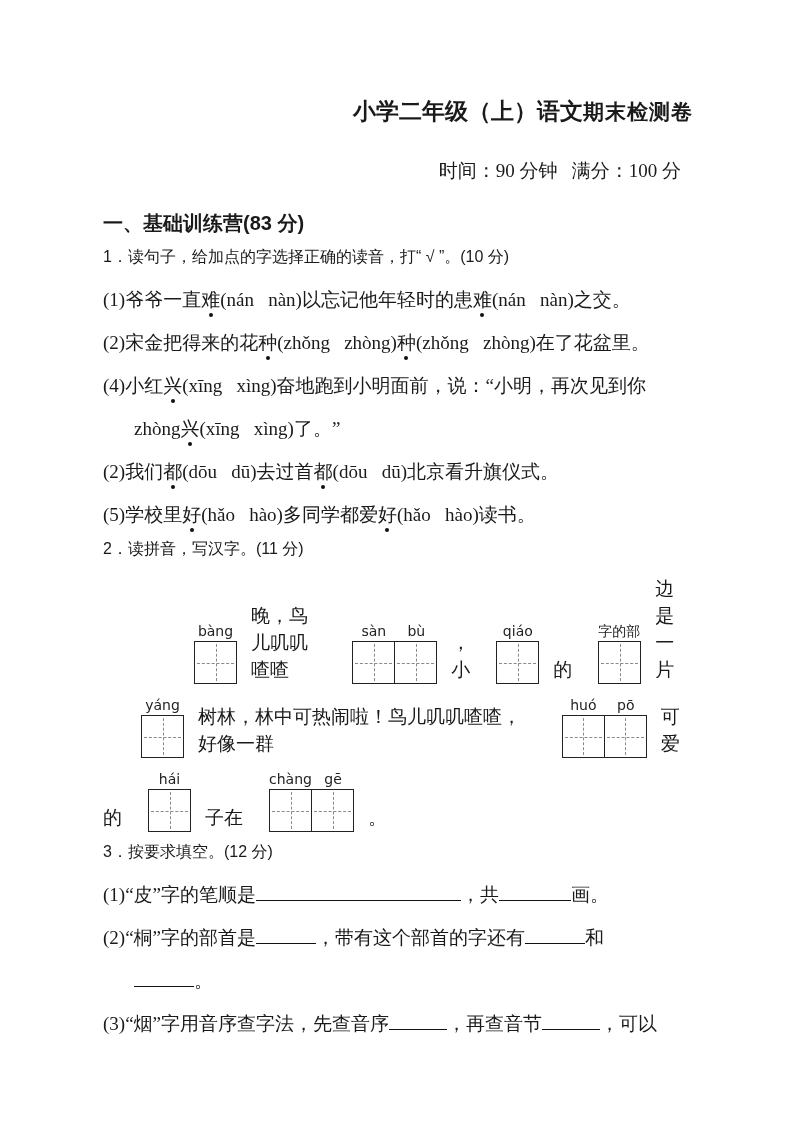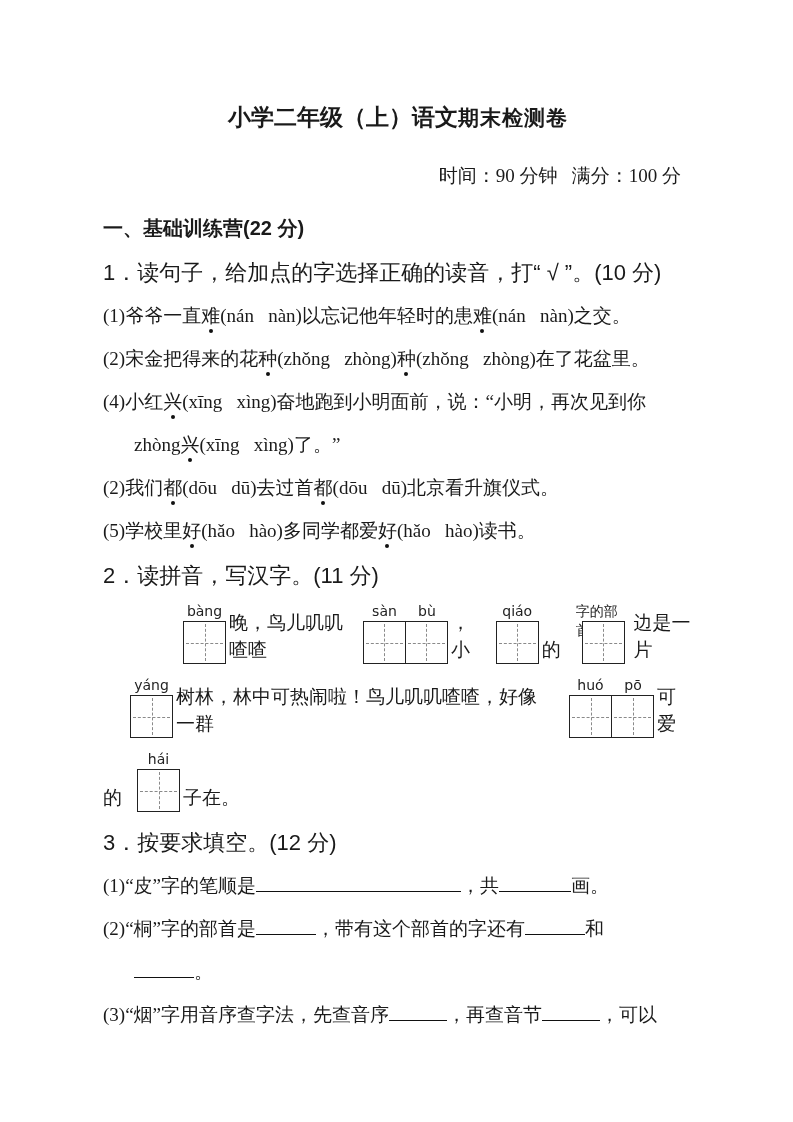--- a/index.html
+++ b/index.html
@@ -9,51 +9,51 @@
     color: #1a1a1a;
     font-family: "Liberation Serif", "DejaVu Serif", serif;
     overflow: hidden;
   }
   .sheet {
     box-sizing: border-box;
     width: 793px; height: 1122px;
     padding: 96px 100px 0 103px;
   }
   .title {
-    text-align: center;
+    text-align: right;
     font-size: 23px;
     font-weight: bold;
-    line-height: 44px;
+    line-height: 32px;
     white-space: pre-wrap;
   }
   .title-sub {
     font-weight: bold;
     font-size: 21px;
     letter-spacing: 1px;
   }
   .meta {
     text-align: right;
     font-size: 19px;
     line-height: 26px;
-    margin-top: 23px;
+    margin-top: 30px;
     padding-right: 12px;
     white-space: pre-wrap;
   }
   .heading {
     margin-top: 25px;
     font-family: "Liberation Sans", "DejaVu Sans", sans-serif;
     font-weight: bold;
     font-size: 20px;
     line-height: 28px;
     white-space: pre-wrap;
   }
   .stem {
-    margin-top: 17px;
+    margin-top: 6px;
     font-family: "Liberation Sans", "DejaVu Sans", sans-serif;
-    font-size: 22px;
+    font-size: 16px;
     line-height: 28px;
     white-space: pre-wrap;
   }
   .line {
     margin-top: 15px;
     font-size: 19px;
     line-height: 28px;
     white-space: pre-wrap;
   }
   .indent { margin-left: 31px; }
@@ -84,21 +84,21 @@
     margin-top: 12px;
     font-size: 19px;
   }
   .gridrow .trun {
     white-space: pre-wrap;
     line-height: 27px;
     padding-bottom: 1px;
   }
   .grid-group {
     display: inline-flex;
-    margin: 0 3px;
+    margin: 0 14px;
     padding-left: 12px;
   }
   .grid-col { display: inline-flex; flex-direction: column; align-items: center; }
   .grid-col:not(:first-child) .cell { margin-left: -1px; }
   .py {
     font-family: "DejaVu Sans", "Liberation Sans", sans-serif;
     font-size: 14px;
     line-height: 19px;
     height: 19px;
     color: #222;
@@ -129,21 +129,21 @@
 </style>
 </head>
 <body>
 
 <div class="sheet">
 
   <div class="title"><span>小学二年级（上）语文</span><span class="title-sub">期末检测卷</span></div>
 
   <div class="meta">时间：90 分钟   满分：100 分</div>
 
-  <div class="heading">一、基础训练营(22 分)</div>
+  <div class="heading">一、基础训练营(83 分)</div>
 
   <div class="stem">1．读句子，给加点的字选择正确的读音，打“ √ ”。(10 分)</div>
   <div class="line"><span class="trun">(1)爷爷一直</span><span class="dotted">难</span><span class="trun">(nán   nàn)以忘记他年轻时的患</span><span class="dotted">难</span><span class="trun">(nán   nàn)之交。</span></div>
   <div class="line"><span class="trun">(2)宋金把得来的花</span><span class="dotted">种</span><span class="trun">(zhǒng   zhòng)</span><span class="dotted">种</span><span class="trun">(zhǒng   zhòng)在了花盆里。</span></div>
   <div class="line"><span class="trun">(4)小红</span><span class="dotted">兴</span><span class="trun">(xīng   xìng)奋地跑到小明面前，说：“小明，再次见到你</span></div>
   <div class="line indent"><span class="trun">zhòng</span><span class="dotted">兴</span><span class="trun">(xīng   xìng)了。”</span></div>
   <div class="line"><span class="trun">(2)我们</span><span class="dotted">都</span><span class="trun">(dōu   dū)去过首</span><span class="dotted">都</span><span class="trun">(dōu   dū)北京看升旗仪式。</span></div>
   <div class="line"><span class="trun">(5)学校里</span><span class="dotted">好</span><span class="trun">(hǎo   hào)多同学都爱</span><span class="dotted">好</span><span class="trun">(hǎo   hào)读书。</span></div>
 
   <div class="stem">2．读拼音，写汉字。(11 分)</div>
@@ -204,20 +204,30 @@
       </div>
     <div class="gridrow r3">
         <span class="trun">的</span>
         <span class="grid-group">
           <span class="grid-col">
             <span class="py">hái</span>
             <span class="cell"></span>
           </span>
         </span>
         <span class="trun">子在</span>
+        <span class="grid-group">
+          <span class="grid-col">
+            <span class="py">chàng</span>
+            <span class="cell"></span>
+          </span>
+          <span class="grid-col">
+            <span class="py">gē</span>
+            <span class="cell"></span>
+          </span>
+        </span>
         <span class="trun">。</span>
       </div>
   </div>
 
   <div class="stem">3．按要求填空。(12 分)</div>
   <div class="line"><span class="trun">(1)“皮”字的笔顺是</span><span class="blank" style="width: 205px;"></span><span class="trun">，共</span><span class="blank" style="width: 72px;"></span><span class="trun">画。</span></div>
   <div class="line"><span class="trun">(2)“桐”字的部首是</span><span class="blank" style="width: 60px;"></span><span class="trun">，带有这个部首的字还有</span><span class="blank" style="width: 60px;"></span><span class="trun">和</span></div>
   <div class="line indent"><span class="blank" style="width: 60px;"></span><span class="trun">。</span></div>
   <div class="line"><span class="trun">(3)“烟”字用音序查字法，先查音序</span><span class="blank" style="width: 58px;"></span><span class="trun">，再查音节</span><span class="blank" style="width: 58px;"></span><span class="trun">，可以</span></div>
 

